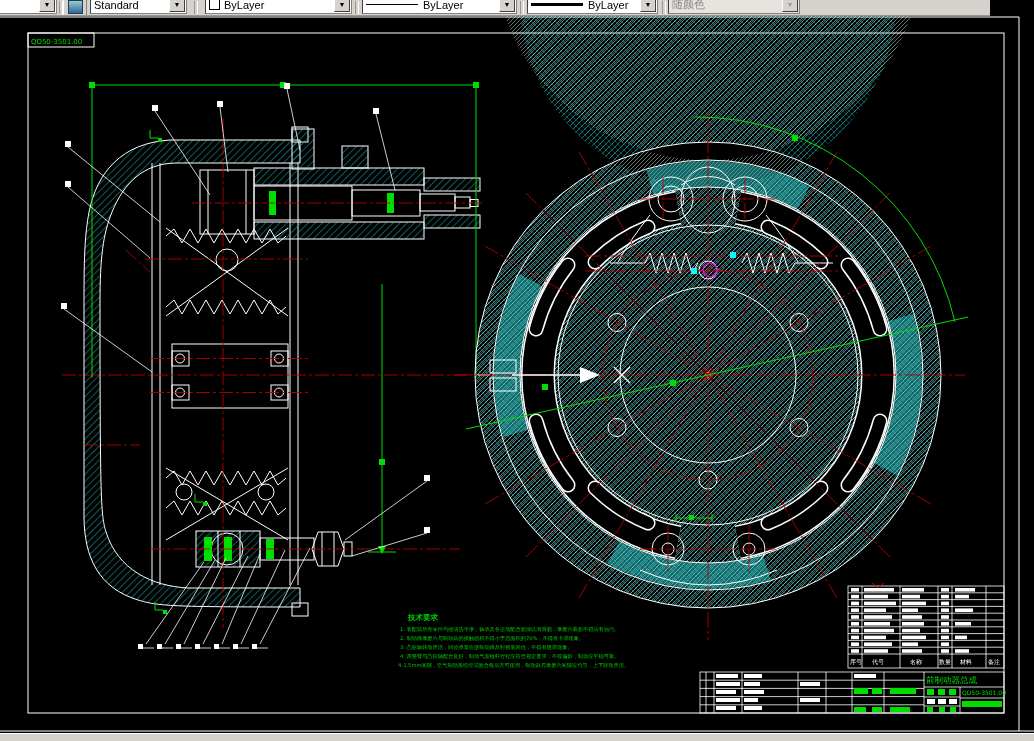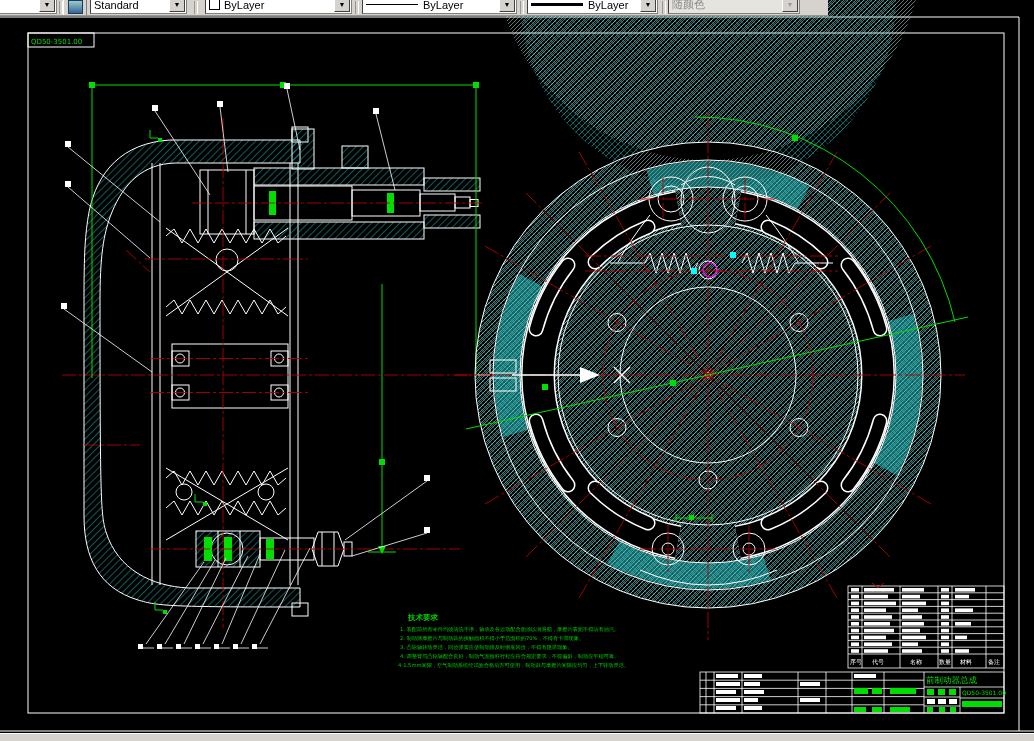--- a/index.html
+++ b/index.html
@@ -1,19 +1,19 @@
 <!DOCTYPE html>
 <html><head>
 <meta charset="utf-8">
 <style>
   html,body{margin:0;padding:0;background:#000;width:1034px;height:741px;overflow:hidden;
     font-family:"Liberation Sans", sans-serif;}
   #app{position:relative;width:1034px;height:741px;background:#000;}
   
-  #toolbar{position:absolute;left:0;top:0;width:828px;height:15px;background:#d6d3ce;
+  #toolbar{position:absolute;left:0;top:0;width:990px;height:15px;background:#d6d3ce;
     overflow:hidden;border-bottom:1px solid #9a968f;}
   .combo{position:absolute;top:-5px;height:19px;background:#fff;border:1px solid #808080;
     border-top-color:#404040;border-left-color:#404040;display:flex;align-items:center;
     font-size:11px;color:#000;padding-left:3px;box-sizing:border-box;}
   .combo .cbtn{position:absolute;right:1px;top:1px;bottom:1px;width:14px;background:#d6d3ce;
     border:1px solid #fff;border-right-color:#404040;border-bottom-color:#404040;
     display:flex;align-items:center;justify-content:center;font-size:7px;color:#000;}
   .combo.disabled{background:#e6e4df;color:#8a8a8a;}
   .combo.disabled .cbtn{color:#9a9a9a;}
   .swatch{display:inline-block;width:9px;height:9px;background:#fff;border:1px solid #000;margin-right:4px;}

